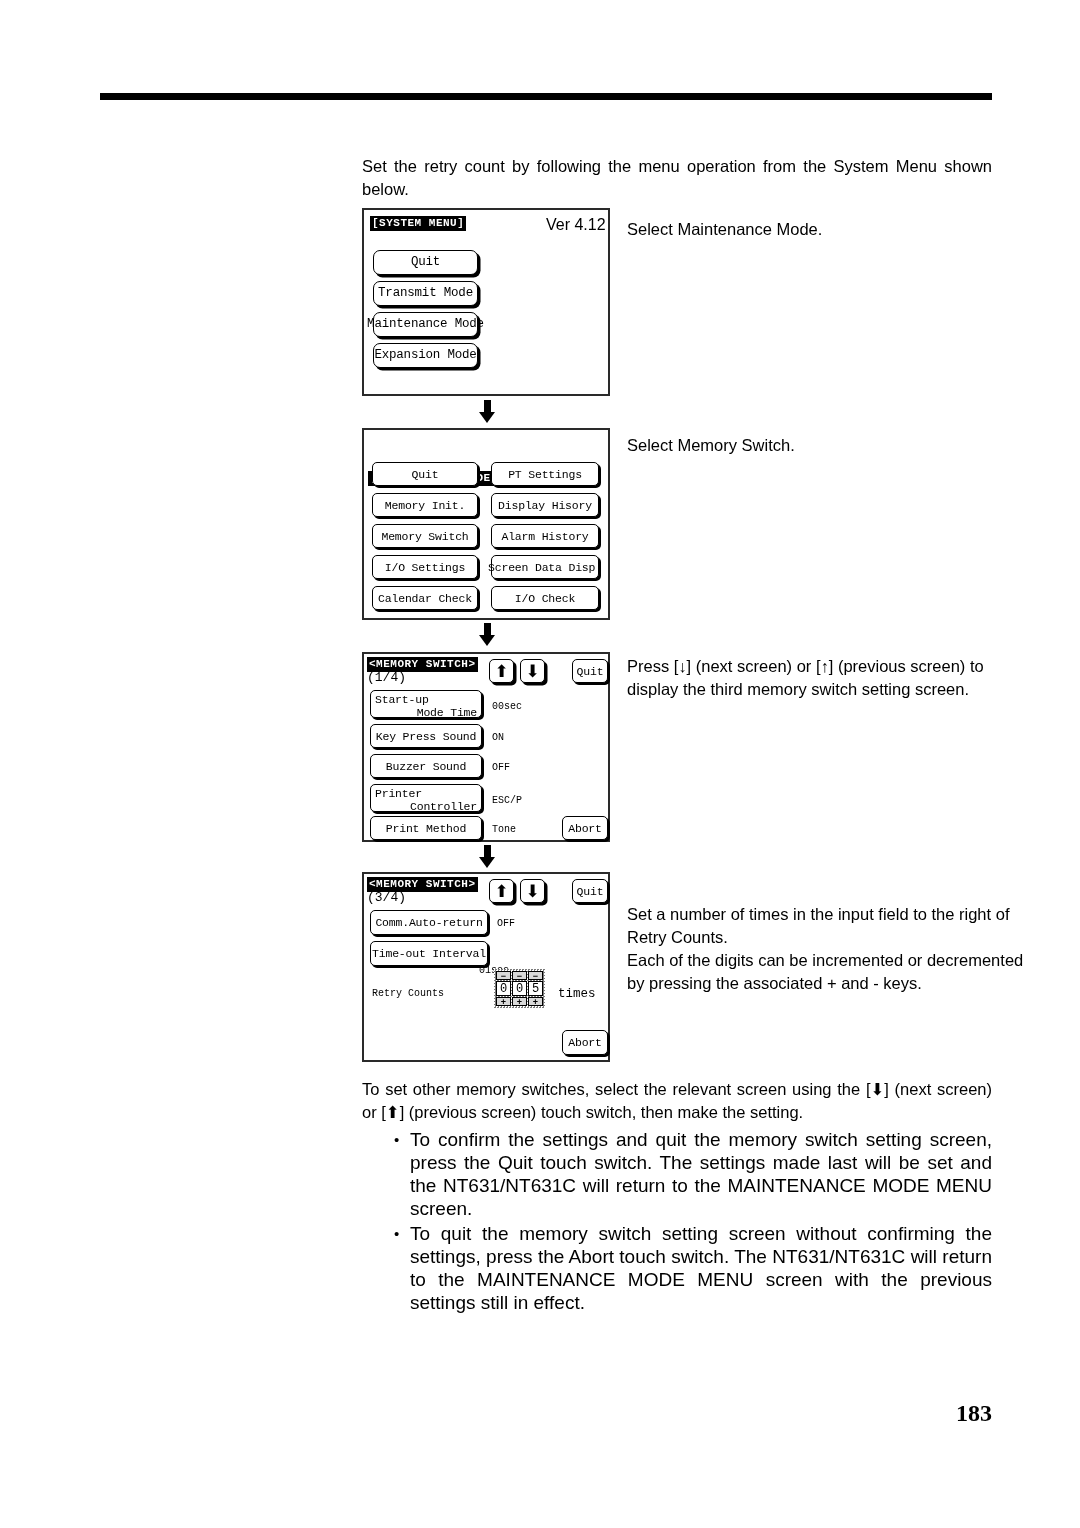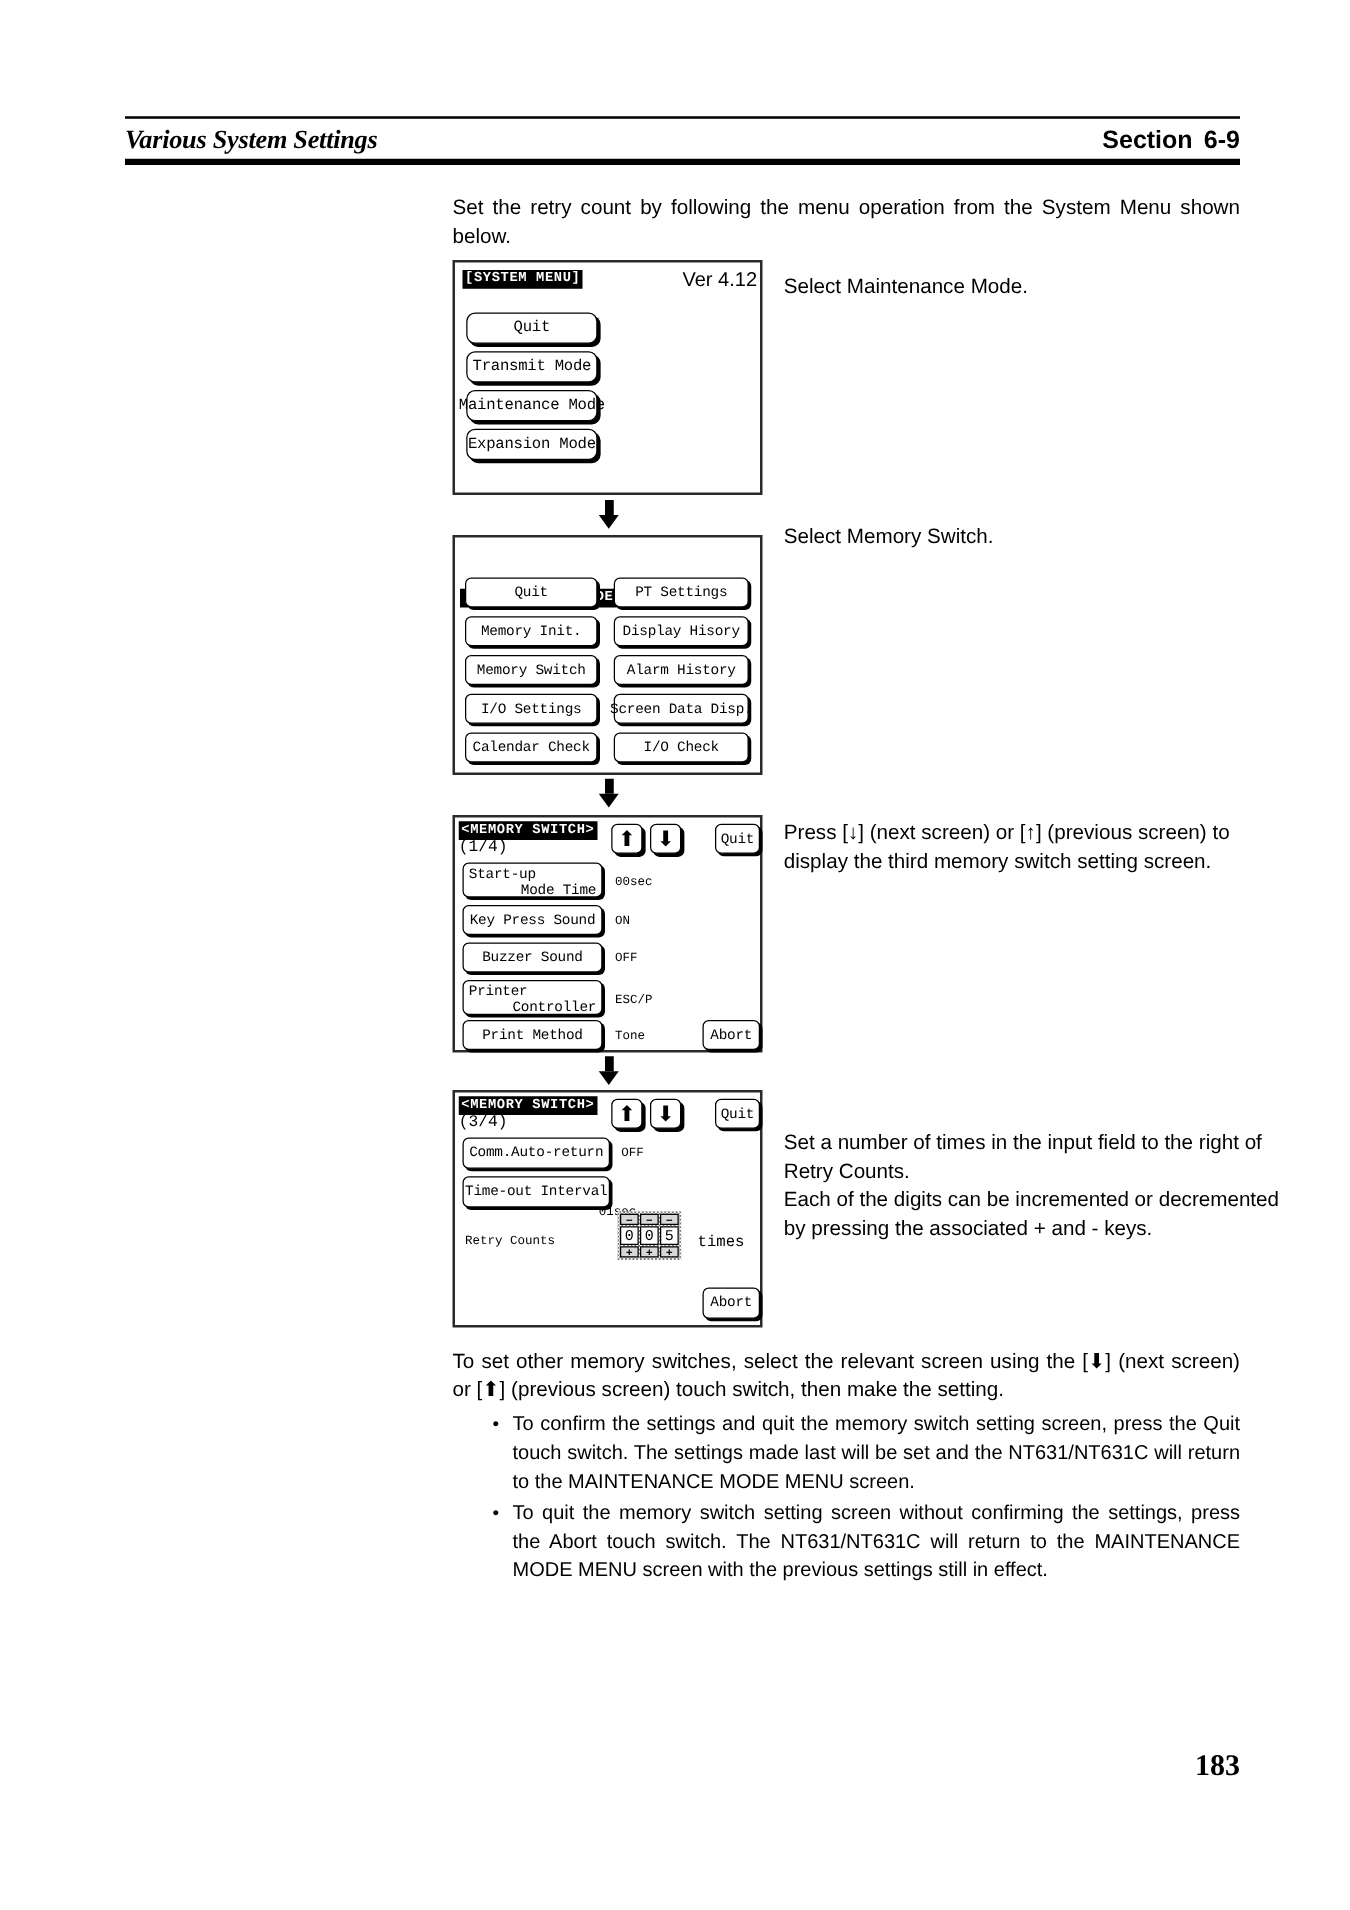--- a/index.html
+++ b/index.html
@@ -173,41 +173,35 @@
     border-left:8px solid transparent;
     border-right:8px solid transparent;
     border-top:11px solid #000;
     left:-8px; top:-1px;
   }
 
   
   .bullet-list { position:absolute; left:394px; width:598px; }
   .bullet-item { display:flex; margin-bottom:0px; }
   .bullet-dot { width:16px; flex:0 0 16px; font-size:15px; line-height:23px; }
-  .bullet-text { flex:1; font-size:16px; line-height:23px; text-align:justify; }
+  .bullet-text { flex:1; font-size:19px; line-height:23px; text-align:justify; }
 
   
   .pageno {
     position:absolute; left:0; top:1400px; width:992px;
     text-align:right;
     font-family:"Liberation Serif", serif;
     font-weight:bold; font-size:24px;
   }
 </style>
 </head>
 <body>
 
 <div class="header-wrap">
   <div class="rule-thin"></div>
-  <div class="header-row">
-    <div class="header-left">Various System Settings</div>
-    <div class="header-right">
-      <span>Section</span><span class="sect-num">6-9</span>
-    </div>
-  </div>
   <div class="rule-thick"></div>
 </div>
 
 <div class="body-col intro">
   <p class="just">Set the retry count by following the menu operation from the System Menu shown below.</p>
 </div>
 
 <div class="screen" style="left:362px; top:208px; width:248px; height:188px;">
   <div class="screen-inner">
     <div class="title-bar" style="left:6px; top:6px;">[SYSTEM MENU]</div>
@@ -270,21 +264,21 @@
     </div>
     <div class="tsw small" style="left:127px; top:125px; width:108px; height:24px;">
       <span>Screen Data Disp.</span>
     </div>
     <div class="tsw small" style="left:127px; top:156px; width:108px; height:24px;">
       <span>I/O Check</span>
     </div>
   </div>
 </div>
 
-<div class="anno" style="top:418px;">
+<div class="anno" style="top:434px;">
   <p class="left">Select Memory Switch.</p>
 </div>
 
 <div class="flow-arrow" style="left:478px; top:623px;">
   <div class="arrow-glyph">
     <div class="arrow-stem"></div>
       <div class="arrow-head"></div>
   </div>
 </div>
 

